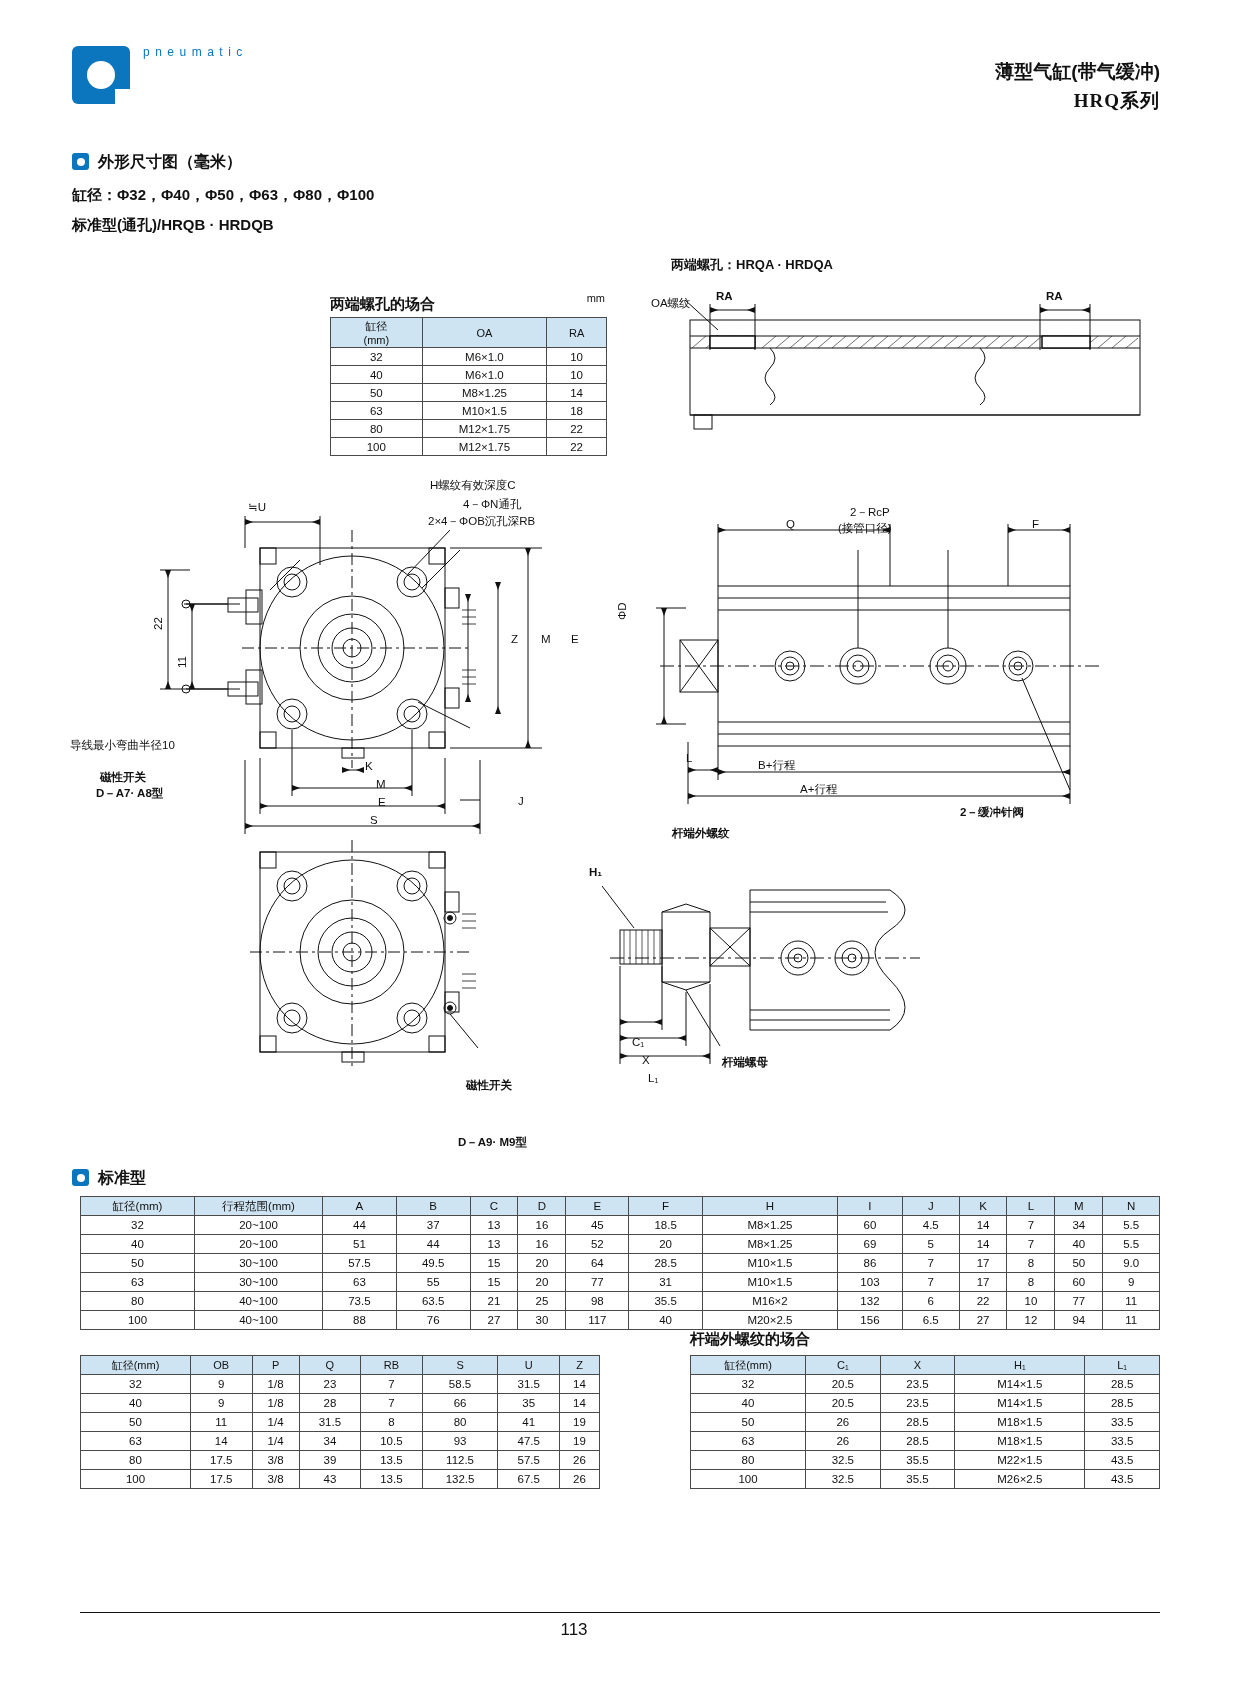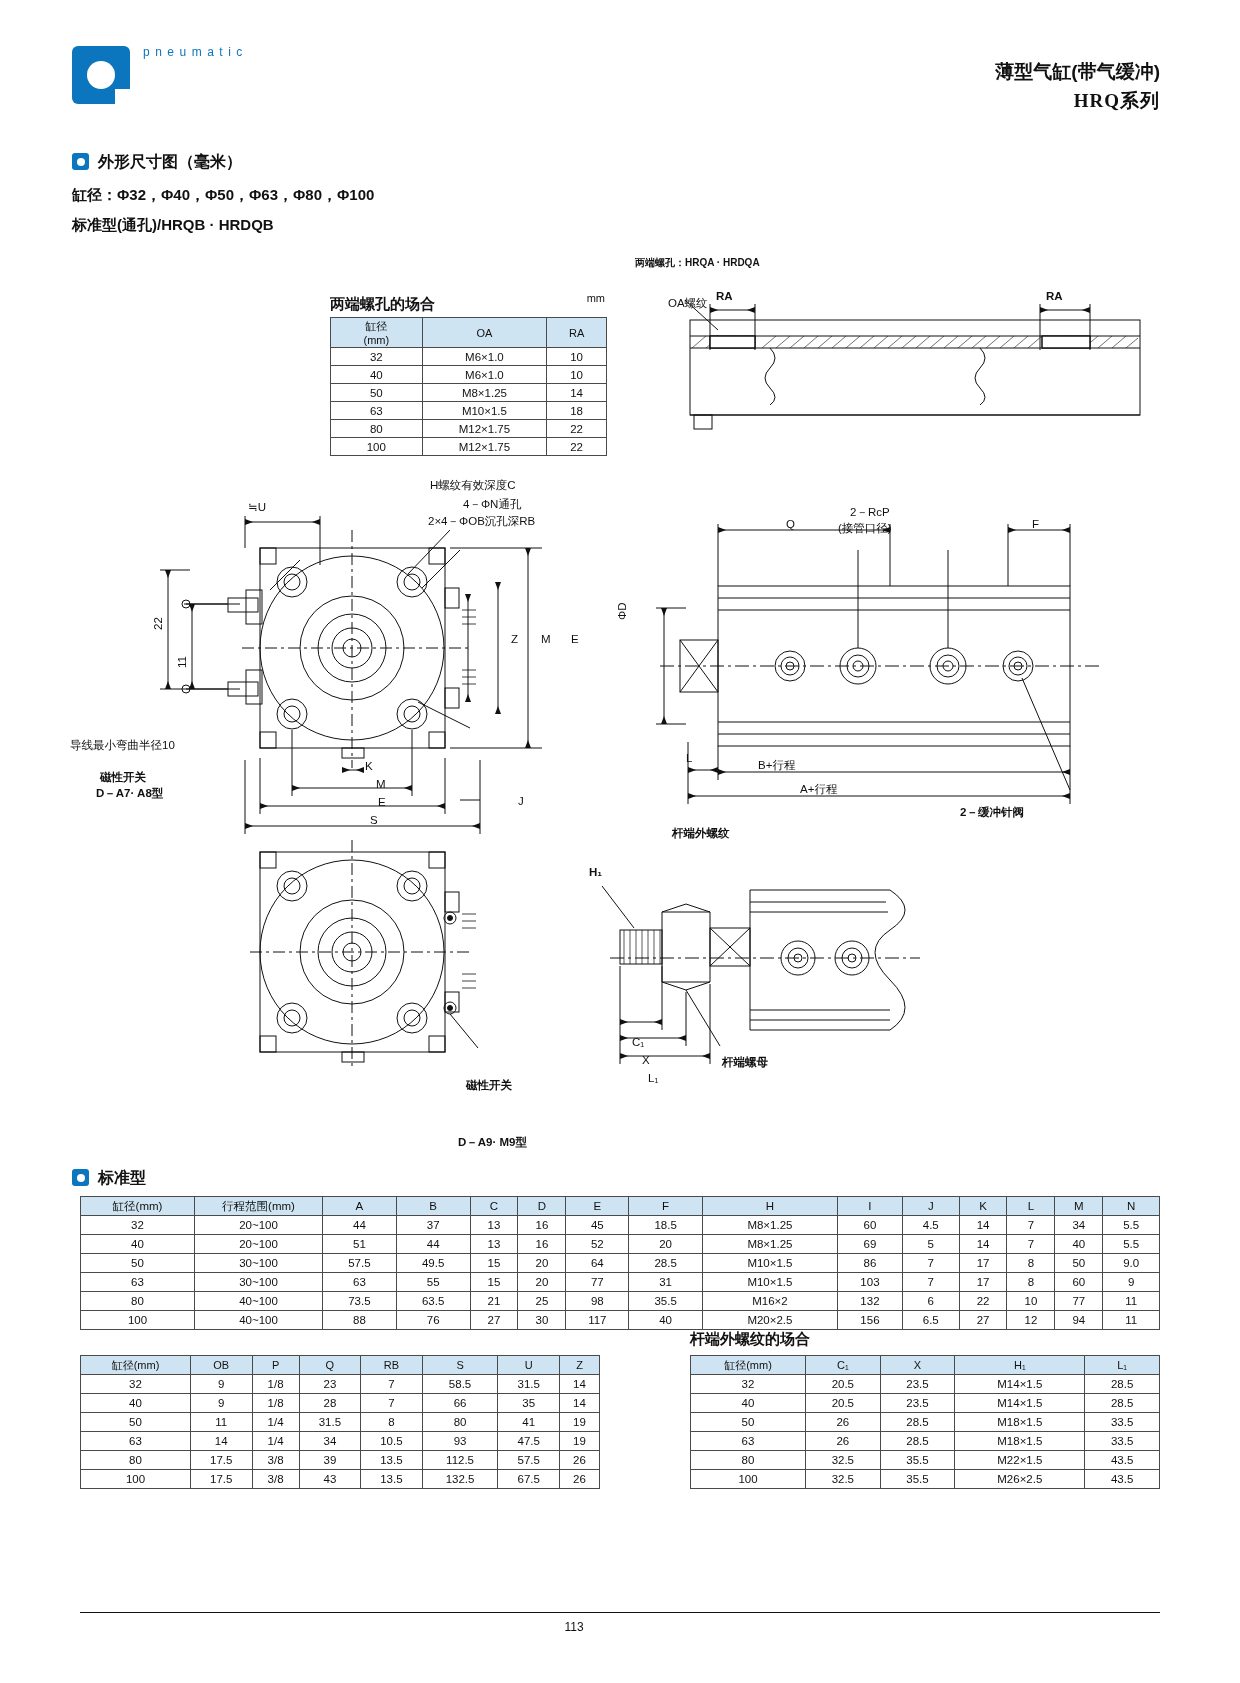--- a/index.html
+++ b/index.html
@@ -71,21 +71,21 @@
   #oa-block { position:absolute; left:330px; top:288px; }
   #oa-caption { font-size:15px; font-weight:bold; margin-bottom:3px;margin-top:7px; }
   #oa-unit { position:absolute; right:2px; top:4px; font-size:11px; font-weight:normal; }
   #oa-table { width:277px; }
   #oa-table th:nth-child(1) { width:92px; }
   #oa-table th:nth-child(2) { width:125px; }
   #oa-table th:nth-child(3) { width:60px; }
   #oa-table td { height:18px; }
 
   
-  #cap-hrqa { position:absolute; left:635px; top:256px; font-size:10px; font-weight:bold; }
+  #cap-hrqa { position:absolute; left:671px; top:256px; font-size:13px; font-weight:bold; }
 
   
   .draw { position:absolute; }
   .lbl { position:absolute; font-size:11.5px; color:#111; white-space:nowrap; }
   .lbl-b { font-weight:bold; }
 
   
   #title-standard { position:absolute; left:72px; top:1168px; }
   #tbl-main-wrap { position:absolute; left:80px; top:1196px; }
   #tbl-main { width:1080px; }
@@ -100,21 +100,21 @@
 
   #rodthread-cap { position:absolute; left:690px; top:1330px; font-size:15px; font-weight:bold; }
   #tbl-rod-wrap { position:absolute; left:690px; top:1355px; }
   #tbl-rod { width:470px; }
   #tbl-rod th, #tbl-rod td { height:19px; }
   #tbl-rod th:nth-child(1), #tbl-rod td:nth-child(1) { width:115px; }
   #tbl-rod th:nth-child(4), #tbl-rod td:nth-child(4) { width:130px; }
 
   
   #footer-rule { position:absolute; left:80px; top:1612px; width:1080px; height:1px; background:#111; }
-  #page-num { position:absolute; left:0; top:1620px; width:1148px; text-align:center; font-size:12px; }
+  #page-num { position:absolute; left:0; top:1620px; width:1148px; text-align:center; font-size:17px; }
 </style>
 </head>
 <body>
 
 <div class="page-header">
   <div class="logo-wrap">
     <div class="logo-mark"></div>
     <div class="logo-text">
       <div class="logo-sub">pneumatic</div>
     </div>
@@ -243,21 +243,21 @@
 
     <path d="M120 70 q10 10 0 20 q-10 10 0 20 q10 10 0 17"></path>
     <path d="M330 70 q10 10 0 20 q-10 10 0 20 q10 10 0 17"></path>
 
     <line x1="40" y1="137" x2="490" y2="137"></line>
     <rect x="44" y="137" width="18" height="14"></rect>
 
     <line x1="35" y1="22" x2="68" y2="52"></line>
   </g>
 </svg>
-<div class="lbl" style="left:668px; top:296px;">OA螺纹</div>
+<div class="lbl" style="left:651px; top:296px;">OA螺纹</div>
 <div class="lbl lbl-b" style="left:716px; top:290px;">RA</div>
 <div class="lbl lbl-b" style="left:1046px; top:290px;">RA</div>
 
 <svg class="draw" id="dwg-left" style="left:150px; top:470px;" width="440" height="380" viewBox="0 0 440 380">
   <g fill="none" stroke="#111" stroke-width="1">
 
     <line x1="95" y1="52" x2="170" y2="52"></line>
     <path d="M95 49 L103 52 L95 55 Z" fill="#111" stroke="none"></path>
     <path d="M170 49 L162 52 L170 55 Z" fill="#111" stroke="none"></path>
     <line x1="95" y1="46" x2="95" y2="78"></line>

